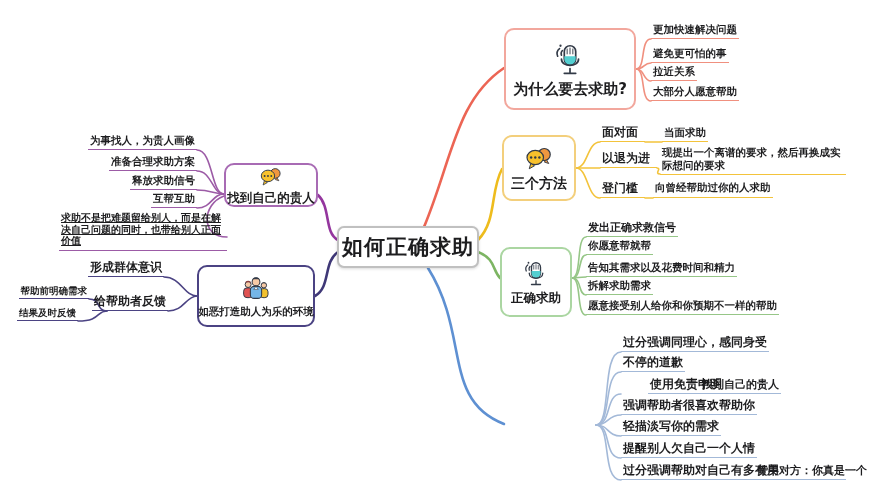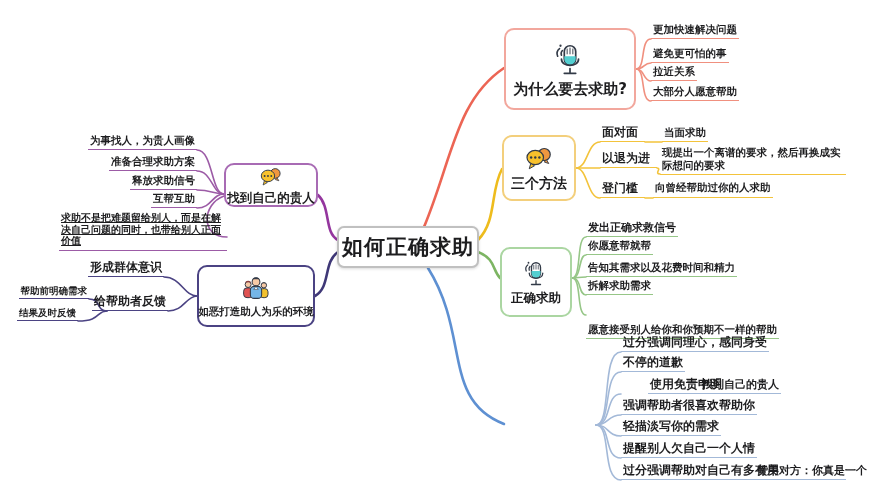--- a/index.html
+++ b/index.html
@@ -171,21 +171,21 @@
         </g>
       <path d="M11 19 c0 9 18 9 18 0" fill="none" stroke="#323a47" stroke-width="1.8" stroke-linecap="round"></path>
       <path d="M20 29 v4 M14 34 h12" stroke="#323a47" stroke-width="1.8" stroke-linecap="round"></path>
     </svg>
     <span class="box-label" style="font-size:12.5px;">正确求助</span>
   </div>
   <div class="lbl u-green" style="left:586px;top:221px;font-size:11px;">发出正确求救信号</div>
   <div class="lbl sm u-green" style="left:586px;top:239px;">你愿意帮就帮</div>
   <div class="lbl sm u-green" style="left:586px;top:261px;">告知其需求以及花费时间和精力</div>
   <div class="lbl sm u-green" style="left:586px;top:279px;">拆解求助需求</div>
-  <div class="lbl sm u-green" style="left:586px;top:299px;margin-top:24px;">愿意接受别人给你和你预期不一样的帮助</div>
+  <div class="lbl sm u-green" style="left:586px;top:299px;">愿意接受别人给你和你预期不一样的帮助</div>
 
   <div class="lbl u-blue" style="left:621px;top:336px;">过分强调同理心，感同身受</div>
   <div class="lbl u-blue" style="left:621px;top:356px;">不停的道歉</div>
   <div class="lbl u-blue" style="left:648px;top:378px;width:133px;">使用免责申明</div>
   <div class="lbl no-line" style="left:700px;top:378px;font-size:11px;">找到自己的贵人</div>
   <div class="lbl u-blue" style="left:621px;top:399px;">强调帮助者很喜欢帮助你</div>
   <div class="lbl u-blue" style="left:621px;top:420px;">轻描淡写你的需求</div>
   <div class="lbl u-blue" style="left:621px;top:442px;">提醒别人欠自己一个人情</div>
   <div class="lbl u-blue" style="left:621px;top:464px;width:225px;">过分强调帮助对自己有多有用</div>
   <div class="lbl no-line" style="left:755px;top:464px;font-size:11px;">赞美对方：你真是一个</div>

